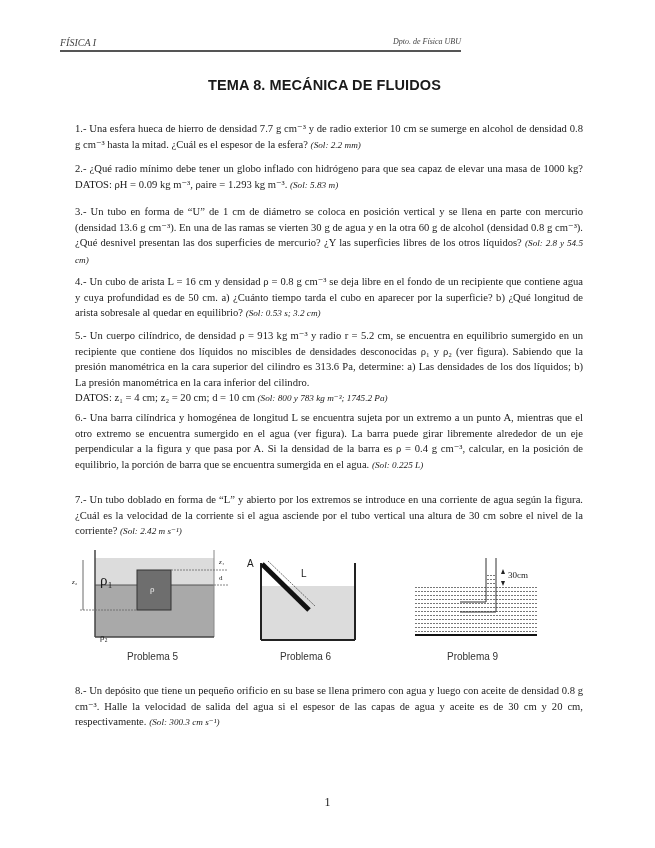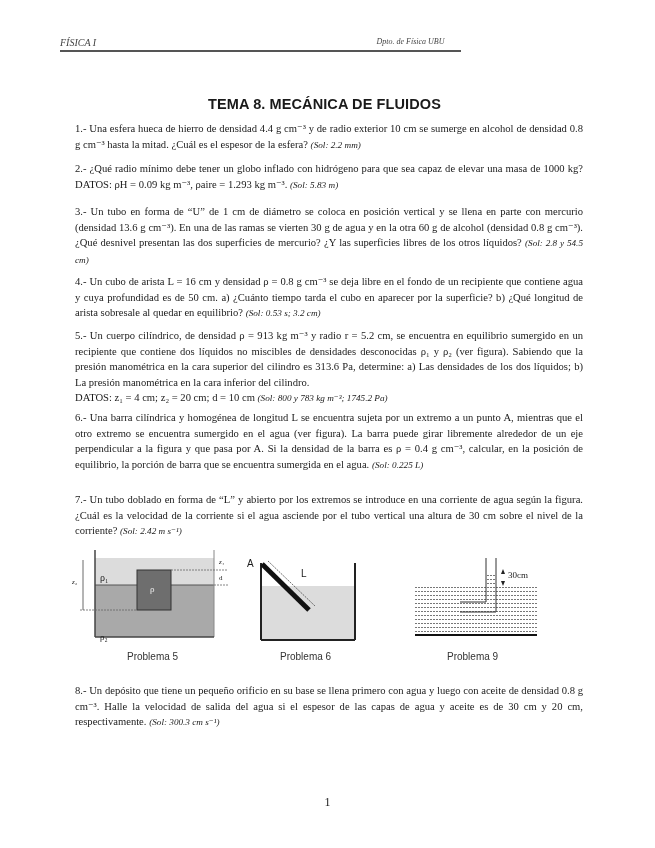--- a/index.html
+++ b/index.html
@@ -1,43 +1,43 @@
 <!DOCTYPE html>
 <html><head>
 <meta charset="utf-8">
 <style>
   html, body { margin: 0; padding: 0; background: #ffffff; }
   body { width: 655px; height: 848px; position: relative; overflow: hidden;
          font-family: "Liberation Serif", "DejaVu Serif", serif; color: #1a1a1a; }
   .header { position: absolute; left: 60px; top: 37px; width: 401px; }
   .hdr-left { position: absolute; left: 0; top: 0; font-size: 10px; font-style: italic; color: #444; }
-  .hdr-right { position: absolute; left: 300px; top: 0; width: 101px; text-align: center; font-size: 8px; font-style: italic; color: #444; }
+  .hdr-right { position: absolute; left: 300px; top: 0; width: 101px; text-align: right; font-size: 8px; font-style: italic; color: #444; }
   .hdr-rule { position: absolute; left: 60px; top: 50px; width: 401px; height: 2px; background: #555; }
   .title { position: absolute; left: 0; width: 649px; top: 77px; text-align: center;
-           font-family: "Liberation Sans", "DejaVu Sans", sans-serif; font-weight: bold; font-size: 14.5px; letter-spacing: 0.1px; margin-top: 19px; }
+           font-family: "Liberation Sans", "DejaVu Sans", sans-serif; font-weight: bold; font-size: 14.5px; letter-spacing: 0.1px; }
   .prob { position: absolute; left: 75px; width: 508px; font-size: 10.6px; line-height: 15.6px; text-align: justify; }
   .sol { font-style: italic; font-size: 9.2px; }
   .figure { position: absolute; }
   .caption { position: absolute; font-size: 10px; color: #333; font-family: Liberation Sans, sans-serif; }
   .pagenum { position: absolute; left: 0; width: 655px; top: 795px; text-align: center; font-size: 12px; }
 </style>
 </head>
 <body>
 
 <div class="header">
   <span class="hdr-left">FÍSICA I</span>
   <span class="hdr-right">Dpto. de Física UBU</span>
 </div>
 <div class="hdr-rule"></div>
 
 <div class="title">TEMA 8. MECÁNICA DE FLUIDOS</div>
 
 <div class="prob" style="top:121px">
   <span>1.-</span>
-  <span>Una esfera hueca de hierro de densidad 4.4 g cm⁻³ y de radio exterior 10 cm se sumerge en alcohol de densidad 0.8 g cm⁻³ hasta la mitad. ¿Cuál es el espesor de la esfera?</span>
+  <span>Una esfera hueca de hierro de densidad 7.7 g cm⁻³ y de radio exterior 10 cm se sumerge en alcohol de densidad 0.8 g cm⁻³ hasta la mitad. ¿Cuál es el espesor de la esfera?</span>
   <span class="sol">(Sol: 2.2 mm)</span>
 </div>
 
 <div class="prob" style="top:161px">
   <span>2.-</span>
   <span>¿Qué radio mínimo debe tener un globo inflado con hidrógeno para que sea capaz de elevar una masa de 1000 kg? DATOS: ρH = 0.09 kg m⁻³, ρaire = 1.293 kg m⁻³.</span>
   <span class="sol">(Sol: 5.83 m)</span>
 </div>
 
 <div class="prob" style="top:204px">
@@ -78,21 +78,21 @@
     <line x1="17" y1="37" x2="136" y2="37" stroke="#555" stroke-width="1"></line>
     <rect x="59" y="22" width="34" height="40" fill="#6e6e6e" stroke="#333" stroke-width="1"></rect>
     <line x1="17" y1="2" x2="17" y2="89" stroke="#444" stroke-width="1.5"></line>
     <line x1="136" y1="2" x2="136" y2="89" stroke="#888" stroke-width="1"></line>
     <line x1="17" y1="89" x2="136" y2="89" stroke="#444" stroke-width="1.5"></line>
     <line x1="2" y1="62" x2="59" y2="62" stroke="#666" stroke-width="0.8" stroke-dasharray="2,1"></line>
     <line x1="93" y1="22" x2="150" y2="22" stroke="#666" stroke-width="0.8" stroke-dasharray="2,1"></line>
     <line x1="136" y1="37" x2="150" y2="37" stroke="#666" stroke-width="0.8" stroke-dasharray="2,1"></line>
     <line x1="5" y1="12" x2="5" y2="62" stroke="#444" stroke-width="0.8"></line>
   </svg>
-  <span style="position:absolute; left:22px; top:24px; font-size:10px;">ρ₁</span>
+  <span style="position:absolute; left:22px; top:24px; font-size:15px;">ρ₁</span>
   <span style="position:absolute; left:22px; top:84px; font-size:9px;">ρ₂</span>
   <span style="position:absolute; left:72px; top:36px; font-size:9px; color:#eee;">ρ</span>
   <span style="position:absolute; left:-6px; top:30px; font-size:7px; font-style:italic;text-align:right;">z₂</span>
   <span style="position:absolute; left:141px; top:10px; font-size:7px; font-style:italic;">z₁</span>
   <span style="position:absolute; left:141px; top:26px; font-size:7px;">d</span>
   <span class="caption" style="left:49px; top:103px;">Problema 5</span>
 </div>
 
 <div class="figure" style="left:245px; top:558px; width:130px; height:110px;">
   <svg width="130" height="90" viewBox="0 0 130 90">

